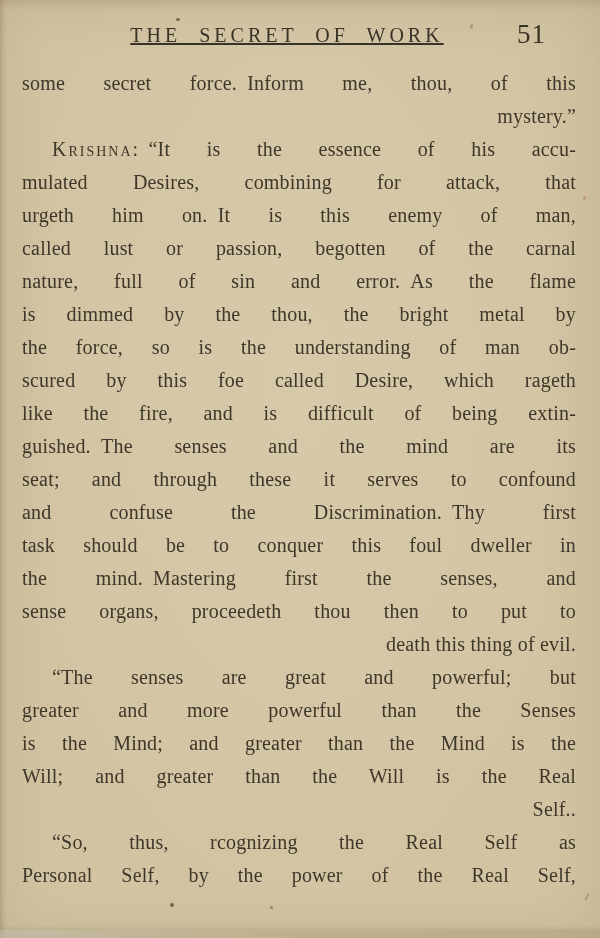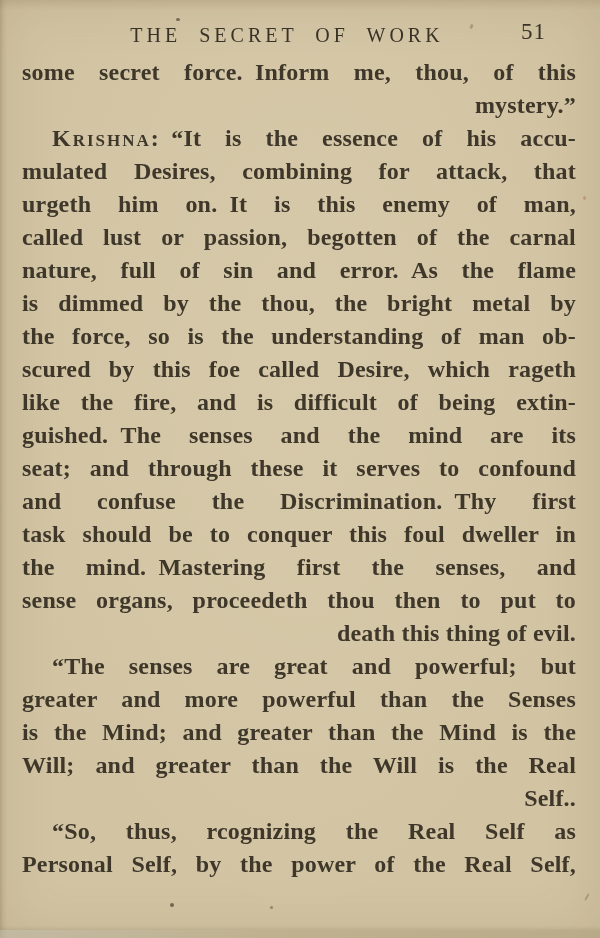--- a/index.html
+++ b/index.html
@@ -30,36 +30,36 @@
     margin-top:24px;
     height:30px;
   }
   .running-title{
     text-align:center;
     padding-right:26px;
     font-size:20px;
     letter-spacing:4px;
     word-spacing:9px;
     color:var(--header-ink);
+    text-decoration:underline;
   }
   .page-number{
     position:absolute;
     top:-5px;
     right:54px;
-    font-size:23px;
+    font-size:27px;
     letter-spacing:1px;
     color:var(--header-ink);
   }
   .body-text{
-    margin-top:2px;
+    margin-top:13px;
     padding:0 24px 0 22px;
-    font-size:24px;
+    font-size:20px;
     line-height:33px;
     letter-spacing:.2px;
-    font-weight:bold;
   }
   .line{
     text-align:right;
     min-height:33px;
   }
   .line.j{
     text-align:justify;
     text-align-last:justify;
   }
   .line.ind{

